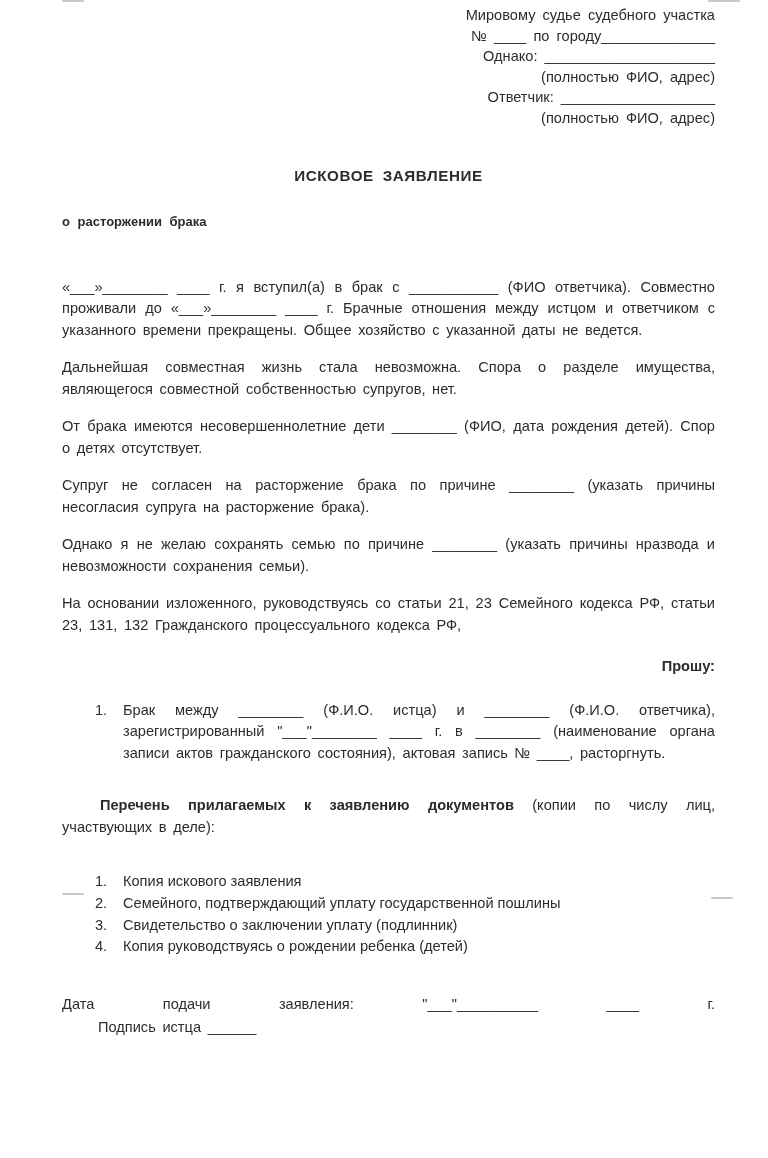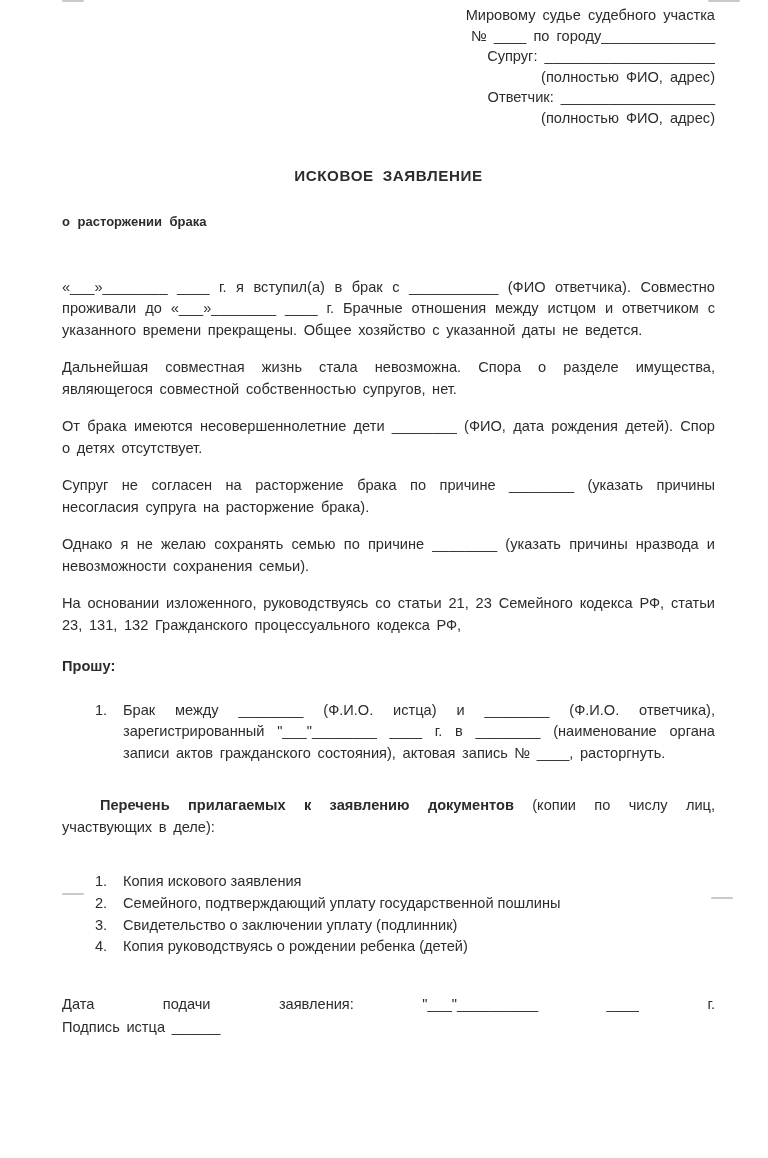--- a/index.html
+++ b/index.html
@@ -45,21 +45,21 @@
   }
   .para {
     margin: 0 0 16px;
     text-align: justify;
     word-spacing: 2.6px;
   }
   .para.first { margin-top: 44px; }
   .para.last  { margin-bottom: 0; margin-top: 2px; }
   .request-heading {
     margin-top: 20px;
-    text-align: left;
+    text-align: right;
     font-weight: bold;
     word-spacing: 3px;
   }
   .request-item {
     display: flex;
     margin-top: 22px;
     padding-left: 33px;
   }
   .request-item .num { flex: none; width: 28px; }
   .request-item .req-text {
@@ -79,21 +79,21 @@
     line-height: 21.8px;
   }
   .attach-row { display: flex; }
   .attach-row .num { flex: none; width: 28px; }
   .footer { margin-top: 36px; }
   .date-line {
     text-align: justify;
     text-align-last: justify;
     word-spacing: 2px;
   }
-  .sign-line { margin-top: 1px; word-spacing: 2.6px; }
+  .sign-line { margin-top: 1px; word-spacing: 2.6px; margin-left: 36px; }
   .crop-mark {
     position: absolute;
     height: 2px;
     background: var(--crop);
   }
   .crop-tl { left: 62px;  top: 0;     width: 22px; }
   .crop-tr { left: 708px; top: 0;     width: 32px; }
   .crop-ml { left: 62px;  top: 893px; width: 22px; }
   .crop-mr { left: 711px; top: 897px; width: 22px; }
 </style>
@@ -105,21 +105,21 @@
   <div class="crop-mark crop-tl"></div>
   <div class="crop-mark crop-tr"></div>
   <div class="crop-mark crop-ml"></div>
   <div class="crop-mark crop-mr"></div>
 
   <div class="content">
 
     <div class="recipient">
       <div>Мировому судье судебного участка</div>
       <div>№ ____ по городу______________</div>
-      <div>Супруг: _____________________</div>
+      <div>Однако: _____________________</div>
       <div>(полностью ФИО, адрес)</div>
       <div>Ответчик: ___________________</div>
       <div>(полностью ФИО, адрес)</div>
     </div>
 
     <div class="title">ИСКОВОЕ ЗАЯВЛЕНИЕ</div>
     <div class="subtitle">о расторжении брака</div>
 
     <p class="para first">«___»________ ____ г. я вступил(а) в брак с ___________ (ФИО ответчика). Совместно проживали до «___»________ ____ г. Брачные отношения между истцом и ответчиком с указанного времени прекращены. Общее хозяйство с указанной даты не ведется.</p>
     <p class="para">Дальнейшая совместная жизнь стала невозможна. Спора о разделе имущества, являющегося совместной собственностью супругов, нет.</p>

